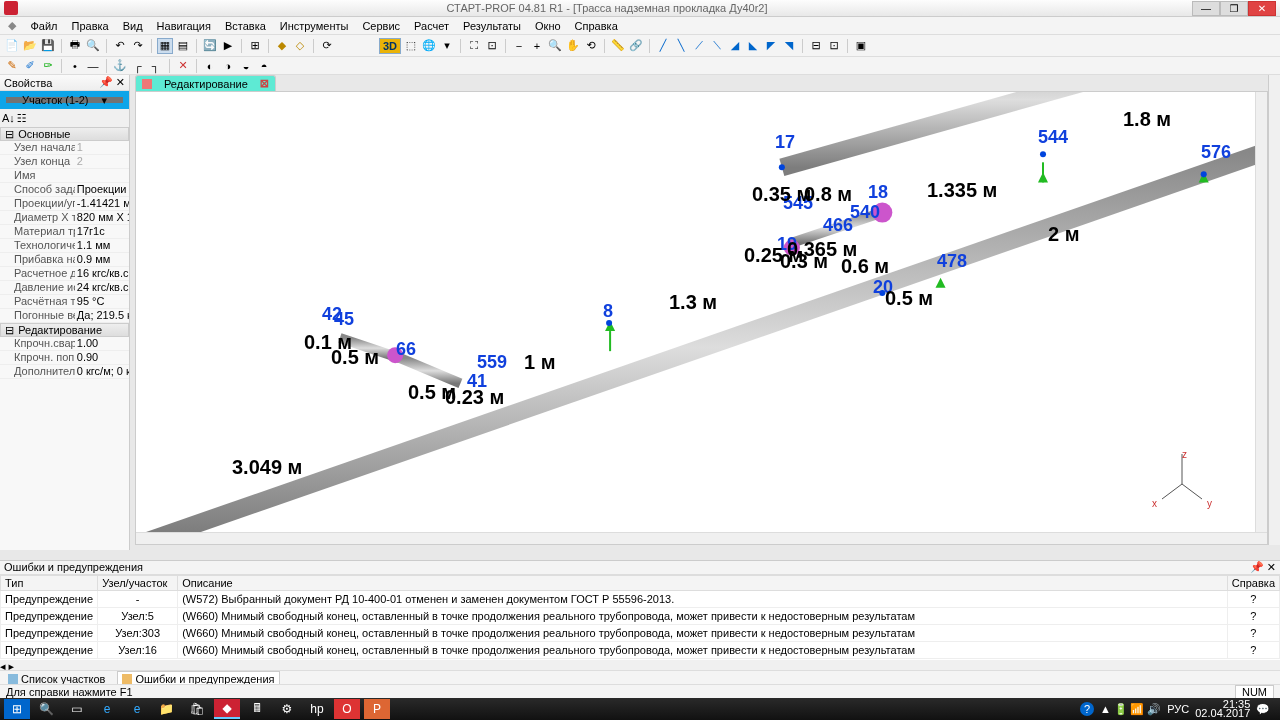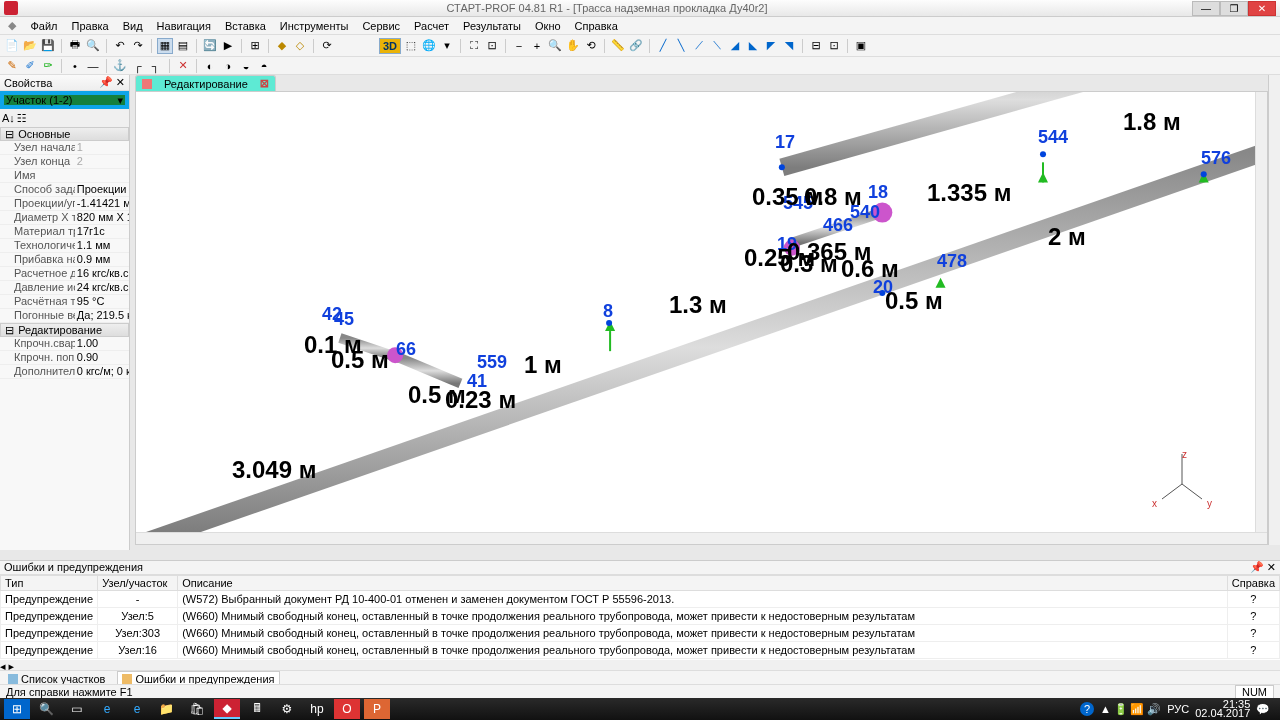--- a/index.html
+++ b/index.html
@@ -16,21 +16,21 @@
 .menubar .menuitem { padding: 2px 6px; cursor: pointer; }
 .menubar .menuitem:first-child { color: #888; }
 
 .toolbar { height: 22px; background: #f4f4f4; display: flex; align-items: center; padding: 0 4px; gap: 2px; border-bottom: 1px solid #ddd; }
 .toolbar .tbtn { width: 16px; height: 16px; border: 1px solid transparent; display: flex; align-items: center; justify-content: center; font-size: 11px; cursor: pointer; }
 .toolbar .tbtn.active { background: #cde; border-color: #8ac; }
 .toolbar .sep { width: 1px; height: 14px; background: #ccc; margin: 0 3px; }
 
 .sidebar { position: absolute; left: 0; top: 75px; width: 130px; bottom: 170px; background: #f8f8f8; border-right: 1px solid #ccc; }
 .sidebar .panel-title { height: 16px; background: linear-gradient(#fafafa,#eee); border-bottom: 1px solid #ddd; padding: 1px 4px; display: flex; justify-content: space-between; align-items: center; font-size: 10px; }
-.sidebar .dropdown { width: 100%; height: 18px; border: 4px solid #0ea5e9; background: #15803d; padding: 0 2px; font-size: 10px; display: flex; align-items: center; justify-content: space-between; }
+.sidebar .dropdown { width: 100%; height: 18px; border: 6px solid #0ea5e9; background: #737373; padding: 0 16px; font-size: 10px; display: flex; align-items: center; justify-content: space-between; }
 .sidebar .mini-toolbar { height: 18px; background: #f0f0f0; display: flex; align-items: center; padding: 0 2px; gap: 2px; }
 .sidebar .group-header { height: 14px; background: linear-gradient(#eee,#ddd); padding: 0 4px; font-size: 10px; display: flex; align-items: center; border: 1px solid #ccc; }
 .sidebar .prop-row { height: 14px; display: flex; border-bottom: 1px solid #eee; font-size: 10px; }
 .sidebar .prop-row .k { width: 58%; padding: 0 4px 0 14px; color: #555; overflow: hidden; white-space: nowrap; }
 .sidebar .prop-row .v { width: 42%; padding: 0 2px; overflow: hidden; white-space: nowrap; }
 .sidebar .prop-row.dim { color: #aaa; }
 
 .editor-tab { position: absolute; left: 135px; top: 75px; height: 16px; display: flex; align-items: center; }
 .editor-tab .tab { background: #5eead4; border: 1px solid #ccc; border-bottom: none; padding: 1px 6px; display: flex; align-items: center; gap: 12px; font-size: 10px; border-radius: 3px 3px 0 0; }
 .editor-tab .tab .tabicon { width: 10px; height: 10px; background: #e77; }
@@ -40,21 +40,21 @@
 .canvas .hscroll { position: absolute; left: 0; right: 0; bottom: 0; height: 12px; background: #f0f0f0; border-top: 1px solid #ddd; }
 .canvas .vscroll { position: absolute; right: 0; top: 0; bottom: 12px; width: 12px; background: #f0f0f0; border-left: 1px solid #ddd; }
 
 .axes { position: absolute; right: 55px; bottom: 35px; width: 60px; height: 60px; }
 .axes .z { position: absolute; left: 30px; top: 0; color: #c33; font-size: 10px; }
 .axes .x { position: absolute; left: 0; bottom: 0; color: #c33; font-size: 10px; }
 .axes .y { position: absolute; right: 0; bottom: 0; color: #c33; font-size: 10px; }
 
 .label { position: absolute; font-family: Arial; font-weight: bold; white-space: nowrap; }
 .label.blue { color: #1040dd; font-size: 18px; }
-.label.black { color: #000; font-size: 24px; }
+.label.black { color: #000; font-size: 20px; }
 
 .errors { position: absolute; left: 0; right: 0; bottom: 50px; height: 110px; background: #fff; border-top: 1px solid #ccc; }
 .errors .panel-title { height: 14px; background: #f4f4f4; padding: 0 4px; font-size: 10px; border-bottom: 1px solid #ddd; display: flex; justify-content: space-between; }
 .errors table { width: 100%; border-collapse: collapse; font-size: 10px; }
 .errors th { background: #f4f4f4; border: 1px solid #ddd; padding: 1px 4px; text-align: left; font-weight: normal; }
 .errors td { border: 1px solid #eee; padding: 2px 4px; }
 .errors .hscroll2 { position: absolute; left: 0; right: 0; bottom: 0; height: 10px; background: #f0f0f0; }
 
 .bottom-tabs { position: absolute; left: 0; right: 0; bottom: 34px; height: 16px; background: #f4f4f4; display: flex; align-items: center; padding: 0 4px; gap: 8px; border-top: 1px solid #ddd; font-size: 10px; }
 .bottom-tabs .btab { display: flex; align-items: center; gap: 3px; padding: 1px 4px; }
@@ -307,21 +307,21 @@
 
     <circle cx="468" cy="230" r="3" fill="#04d"></circle>
     <circle cx="640" cy="75" r="3" fill="#04d"></circle>
     <circle cx="900" cy="62" r="3" fill="#04d"></circle>
     <circle cx="1060" cy="82" r="3" fill="#04d"></circle>
     <circle cx="740" cy="200" r="3" fill="#04d"></circle>
   </svg>
   <div id="canvas-labels">
       <div class="label blue" style="left:639px;top:40px">17</div>
       <div class="label blue" style="left:902px;top:35px">544</div>
-      <div class="label blue" style="left:1065px;top:56px">576</div>
+      <div class="label blue" style="left:1065px;top:50px">576</div>
       <div class="label blue" style="left:732px;top:90px">18</div>
       <div class="label blue" style="left:647px;top:101px">545</div>
       <div class="label blue" style="left:714px;top:110px">540</div>
       <div class="label blue" style="left:687px;top:123px">466</div>
       <div class="label blue" style="left:641px;top:142px">19</div>
       <div class="label blue" style="left:801px;top:159px">478</div>
       <div class="label blue" style="left:737px;top:185px">20</div>
       <div class="label blue" style="left:467px;top:209px">8</div>
       <div class="label blue" style="left:186px;top:212px">42</div>
       <div class="label blue" style="left:198px;top:217px">45</div>

